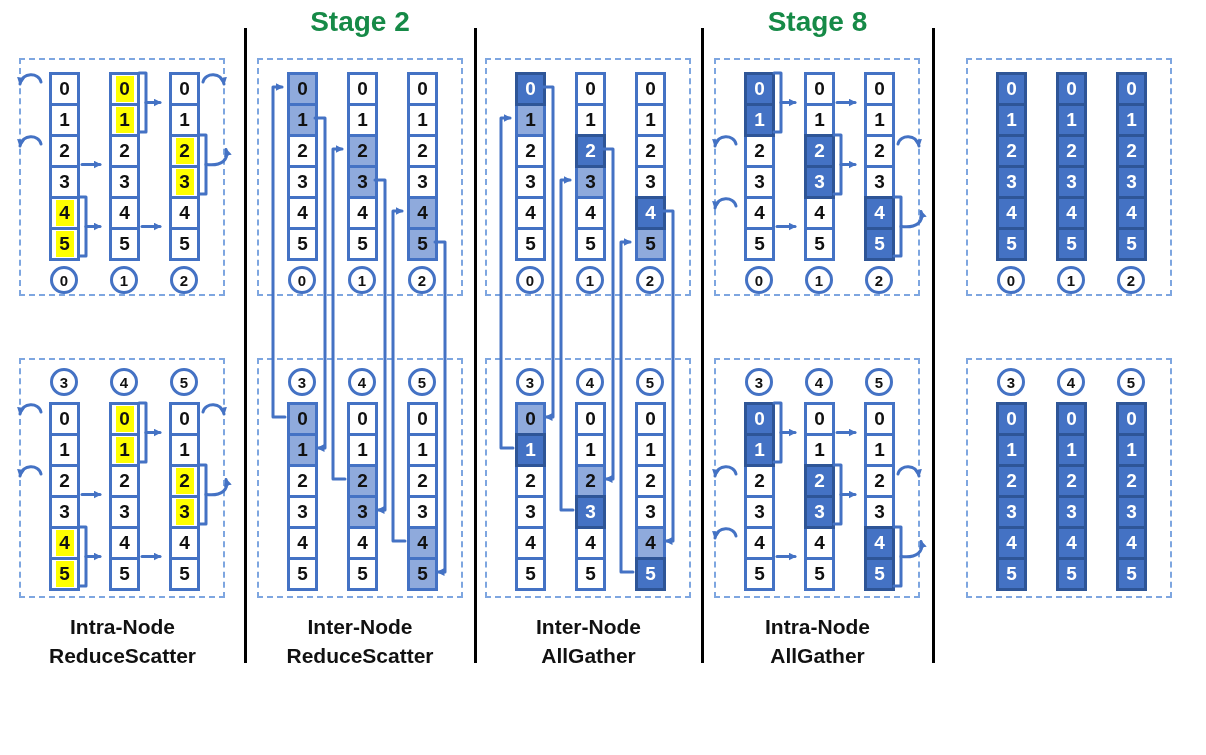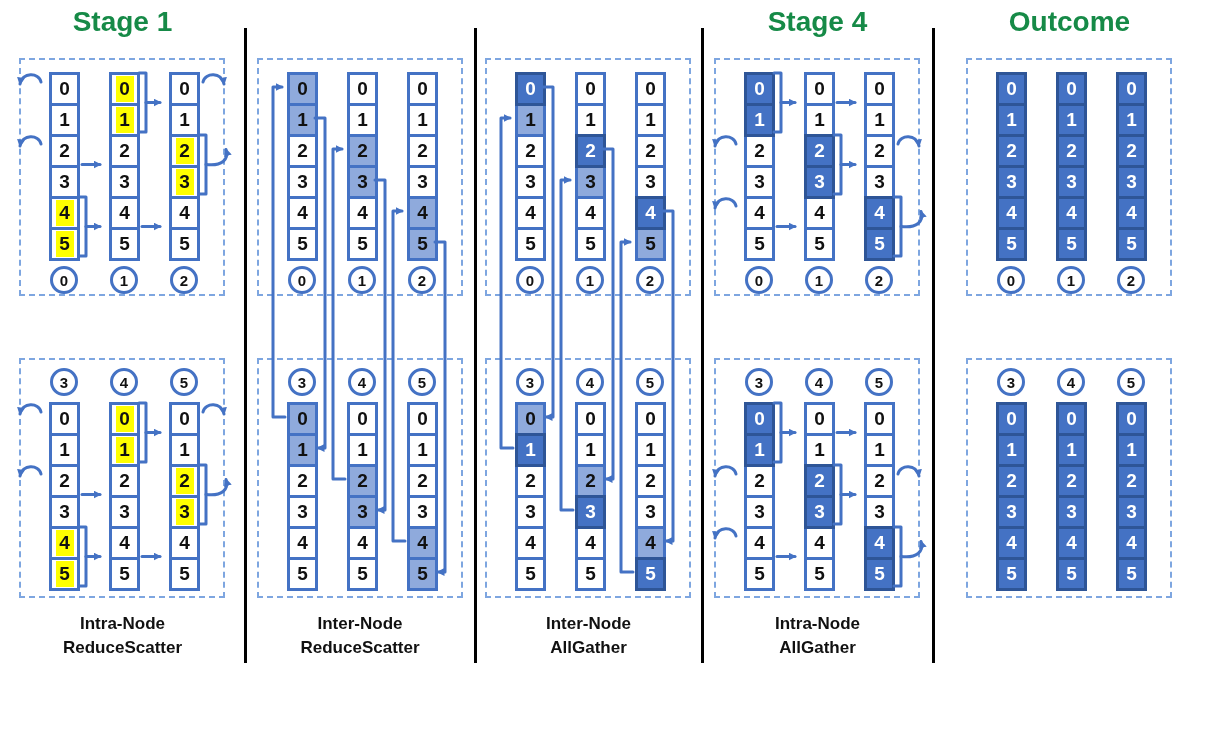--- a/index.html
+++ b/index.html
@@ -40,21 +40,21 @@
     display:flex;align-items:center;justify-content:center;
   }
   .gpu-badge{
     position:absolute;width:28px;height:28px;border-radius:50%;
     border:3px solid #4472C4;box-sizing:border-box;
     display:flex;align-items:center;justify-content:center;
     font-size:15px;font-weight:700;color:#111;background:#fff;
   }
   .stage-label{
     position:absolute;top:612px;left:0;width:100%;
-    text-align:center;font-size:17px;font-weight:700;color:#111;
+    text-align:center;font-size:21px;font-weight:700;color:#111;
     line-height:1.4;
   }
   .arrows-overlay{
     position:absolute;left:0;top:0;
     pointer-events:none;overflow:visible;z-index:5;
   }
   .divider{
     position:absolute;top:28px;height:635px;width:2.5px;
     background:#000;
   }
@@ -64,21 +64,20 @@
     font-family:"Liberation Serif", serif;
     font-size:24px;font-weight:700;color:#000;
   }
 </style>
 </head>
 <body>
 
 <div id="figure-root">
   <div id="stages-root">
       <div class="stage" style="left: 0px; width: 245px;">
-        <div class="stage-title">Stage 1</div>
         <div class="node-box" style="left: 19px; top: 58px; width: 206px; height: 238px;">
           <div class="gpu-col" style="left: 28px; top: 12px;">
             <div class="cell">
               <div class="digit-wrap">0</div>
             </div>
             <div class="cell">
               <div class="digit-wrap">1</div>
             </div>
             <div class="cell">
               <div class="digit-wrap">2</div>
@@ -230,20 +229,21 @@
           <path d="M 82 494.5 H 100" fill="none" stroke="#4472C4" stroke-width="3" stroke-linecap="round" stroke-linejoin="round" marker-end="url(#ah0)"></path>
           <path d="M 139 403 H 146 V 462 H 139" fill="none" stroke="#4472C4" stroke-width="3" stroke-linecap="round" stroke-linejoin="round"></path>
           <path d="M 146 432.5 H 160" fill="none" stroke="#4472C4" stroke-width="3" stroke-linecap="round" stroke-linejoin="round" marker-end="url(#ah0)"></path>
           <path d="M 142 556.5 H 160" fill="none" stroke="#4472C4" stroke-width="3" stroke-linecap="round" stroke-linejoin="round" marker-end="url(#ah0)"></path>
           <path d="M 199 465 H 206 V 524 H 199" fill="none" stroke="#4472C4" stroke-width="3" stroke-linecap="round" stroke-linejoin="round"></path>
           <path d="M 206 494.5 C 222 496.5, 229 489.5, 226 479.5" fill="none" stroke="#4472C4" stroke-width="3" stroke-linecap="round" stroke-linejoin="round" marker-end="url(#ah0)"></path>
           <path d="M 203 412 C 205 402, 222 402, 224 414" fill="none" stroke="#4472C4" stroke-width="3" stroke-linecap="round" stroke-linejoin="round" marker-end="url(#ah0)"></path>
         </svg>
       </div>
       <div class="stage" style="left: 245px; width: 230px;">
+        <div class="stage-title">Stage 2</div>
         <div class="node-box" style="left: 12px; top: 58px; width: 206px; height: 238px;">
           <div class="gpu-col" style="left: 28px; top: 12px;">
             <div class="cell hl-l">
               <div class="digit-wrap">0</div>
             </div>
             <div class="cell hl-l">
               <div class="digit-wrap">1</div>
             </div>
             <div class="cell">
               <div class="digit-wrap">2</div>
@@ -528,21 +528,21 @@
           </defs>
           <path d="M 68 87 H 78 V 417 H 71" fill="none" stroke="#4472C4" stroke-width="3" stroke-linecap="round" stroke-linejoin="round" marker-end="url(#ah2)"></path>
           <path d="M 38 448 H 26 V 118 H 35" fill="none" stroke="#4472C4" stroke-width="3" stroke-linecap="round" stroke-linejoin="round" marker-end="url(#ah2)"></path>
           <path d="M 128 149 H 138 V 479 H 131" fill="none" stroke="#4472C4" stroke-width="3" stroke-linecap="round" stroke-linejoin="round" marker-end="url(#ah2)"></path>
           <path d="M 98 510 H 86 V 180 H 95" fill="none" stroke="#4472C4" stroke-width="3" stroke-linecap="round" stroke-linejoin="round" marker-end="url(#ah2)"></path>
           <path d="M 188 211 H 198 V 541 H 191" fill="none" stroke="#4472C4" stroke-width="3" stroke-linecap="round" stroke-linejoin="round" marker-end="url(#ah2)"></path>
           <path d="M 158 572 H 146 V 242 H 155" fill="none" stroke="#4472C4" stroke-width="3" stroke-linecap="round" stroke-linejoin="round" marker-end="url(#ah2)"></path>
         </svg>
       </div>
       <div class="stage" style="left: 702px; width: 231px;">
-        <div class="stage-title">Stage 4</div>
+        <div class="stage-title">Stage 8</div>
         <div class="node-box" style="left: 12px; top: 58px; width: 206px; height: 238px;">
           <div class="gpu-col" style="left: 28px; top: 12px;">
             <div class="cell hl-d">
               <div class="digit-wrap">0</div>
             </div>
             <div class="cell hl-d">
               <div class="digit-wrap">1</div>
             </div>
             <div class="cell">
               <div class="digit-wrap">2</div>
@@ -694,21 +694,20 @@
           <path d="M 34 536 C 32 526, 15 526, 13 538" fill="none" stroke="#4472C4" stroke-width="3" stroke-linecap="round" stroke-linejoin="round" marker-end="url(#ah3)"></path>
           <path d="M 75 556.5 H 93" fill="none" stroke="#4472C4" stroke-width="3" stroke-linecap="round" stroke-linejoin="round" marker-end="url(#ah3)"></path>
           <path d="M 132 465 H 139 V 524 H 132" fill="none" stroke="#4472C4" stroke-width="3" stroke-linecap="round" stroke-linejoin="round"></path>
           <path d="M 139 494.5 H 153" fill="none" stroke="#4472C4" stroke-width="3" stroke-linecap="round" stroke-linejoin="round" marker-end="url(#ah3)"></path>
           <path d="M 192 527 H 199 V 586 H 192" fill="none" stroke="#4472C4" stroke-width="3" stroke-linecap="round" stroke-linejoin="round"></path>
           <path d="M 199 556.5 C 215 558.5, 222 551.5, 219 541.5" fill="none" stroke="#4472C4" stroke-width="3" stroke-linecap="round" stroke-linejoin="round" marker-end="url(#ah3)"></path>
           <path d="M 196 474 C 198 464, 215 464, 217 476" fill="none" stroke="#4472C4" stroke-width="3" stroke-linecap="round" stroke-linejoin="round" marker-end="url(#ah3)"></path>
         </svg>
       </div>
       <div class="stage" style="left: 933px; width: 273px;">
-        <div class="stage-title">Outcome</div>
         <div class="node-box" style="left: 33px; top: 58px; width: 206px; height: 238px;">
           <div class="gpu-col" style="left: 28px; top: 12px;">
             <div class="cell hl-d">
               <div class="digit-wrap">0</div>
             </div>
             <div class="cell hl-d">
               <div class="digit-wrap">1</div>
             </div>
             <div class="cell hl-d">
               <div class="digit-wrap">2</div>

